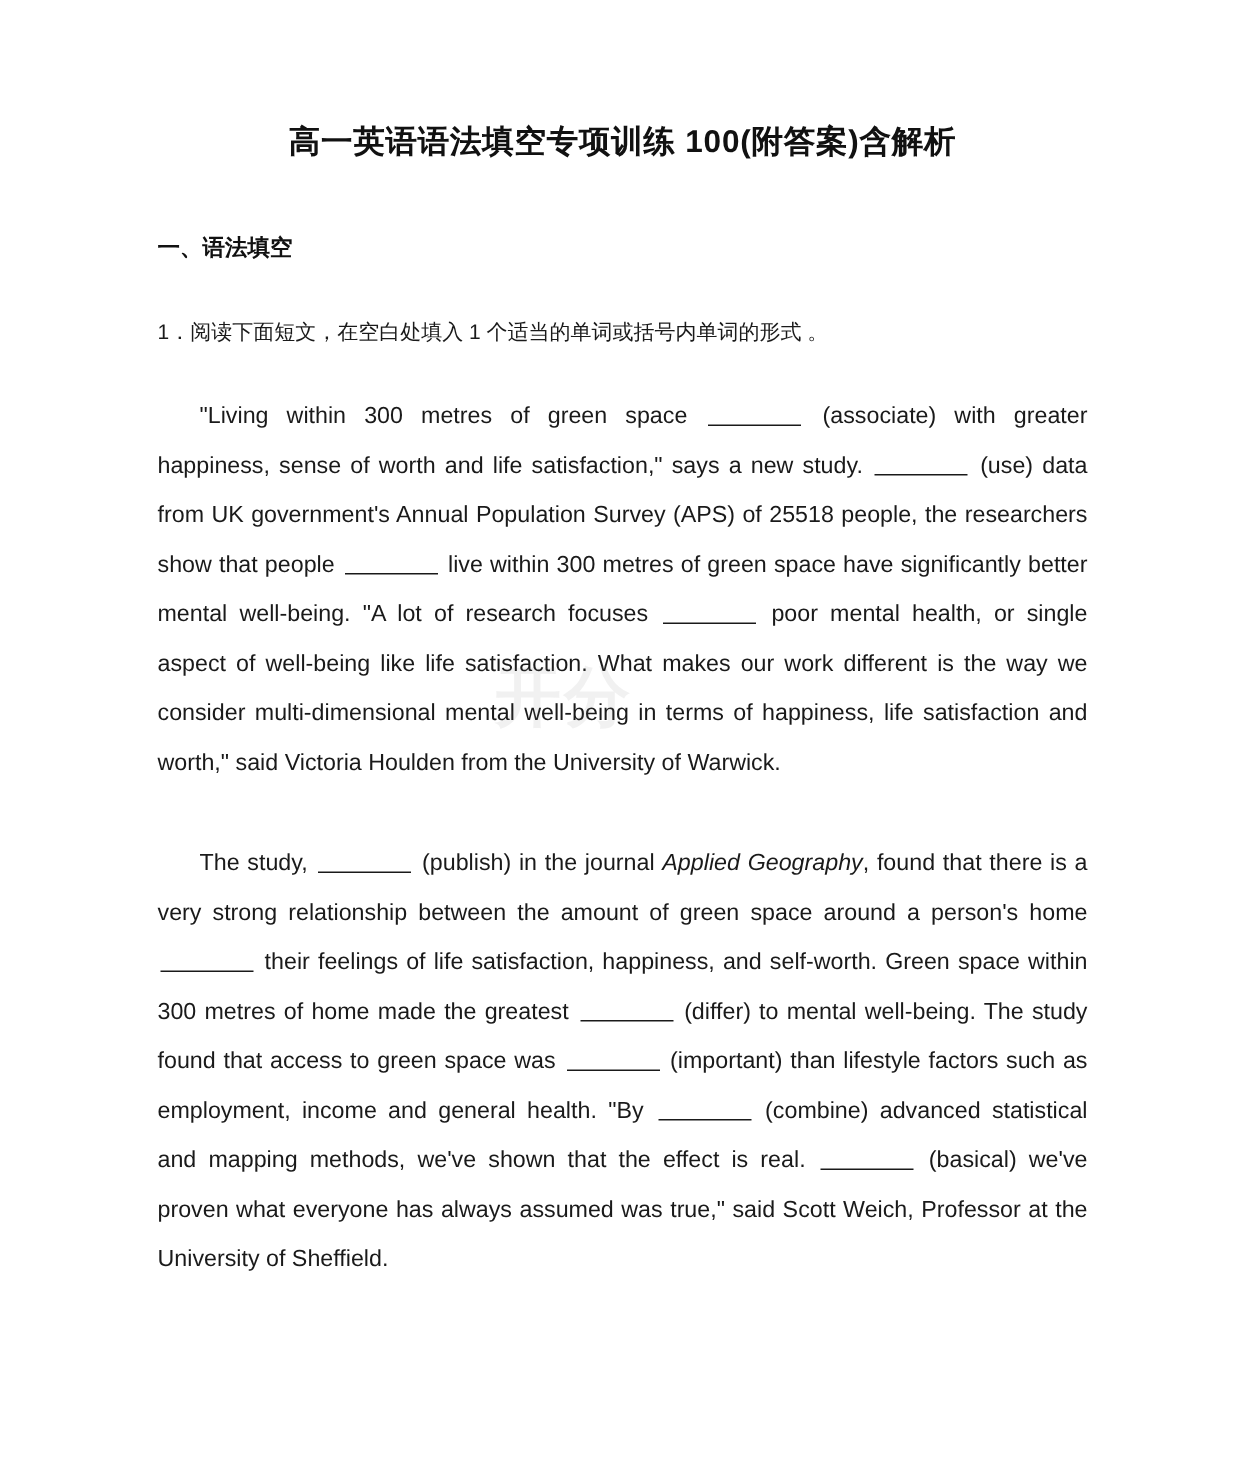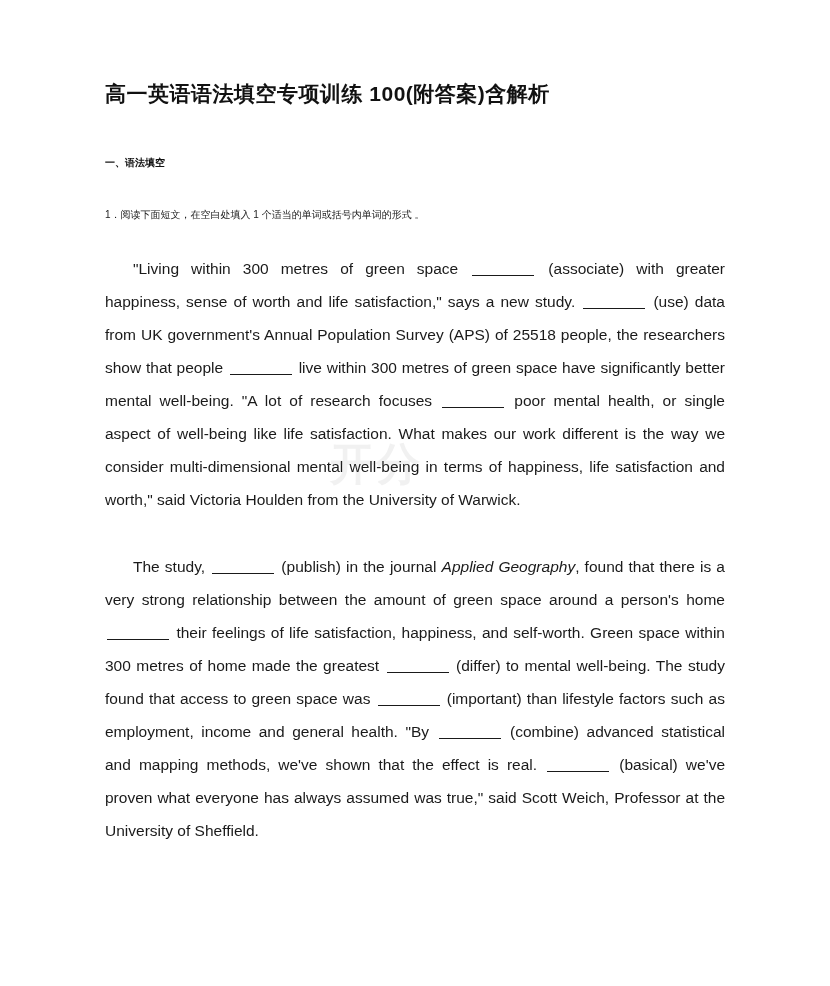--- a/index.html
+++ b/index.html
@@ -33,35 +33,35 @@
     letter-spacing: 2px;
     pointer-events: none;
     user-select: none;
     font-family: "Liberation Sans", sans-serif;
   }
   .doc-title {
     margin: 0;
     padding: 80px 105px 0 105px;
     font-size: 21px;
     font-weight: bold;
-    text-align: left;
+    text-align: center;
     letter-spacing: 0.5px;
     color: #111;
   }
   .section-heading {
     margin: 0;
     padding: 48px 61px 0 105px;
-    font-size: 10px;
+    font-size: 15px;
     font-weight: bold;
     color: #111;
   }
   .question-line {
     margin: 0;
     padding: 38px 105px 0 105px;
-    font-size: 10px;
+    font-size: 14px;
     color: #1a1a1a;
   }
   .para {
     margin: 0;
     padding: 30px 105px 0 105px;
     font-size: 15.5px;
     line-height: 33px;
     text-align: justify;
     text-justify: inter-word;
     text-indent: 28px;

